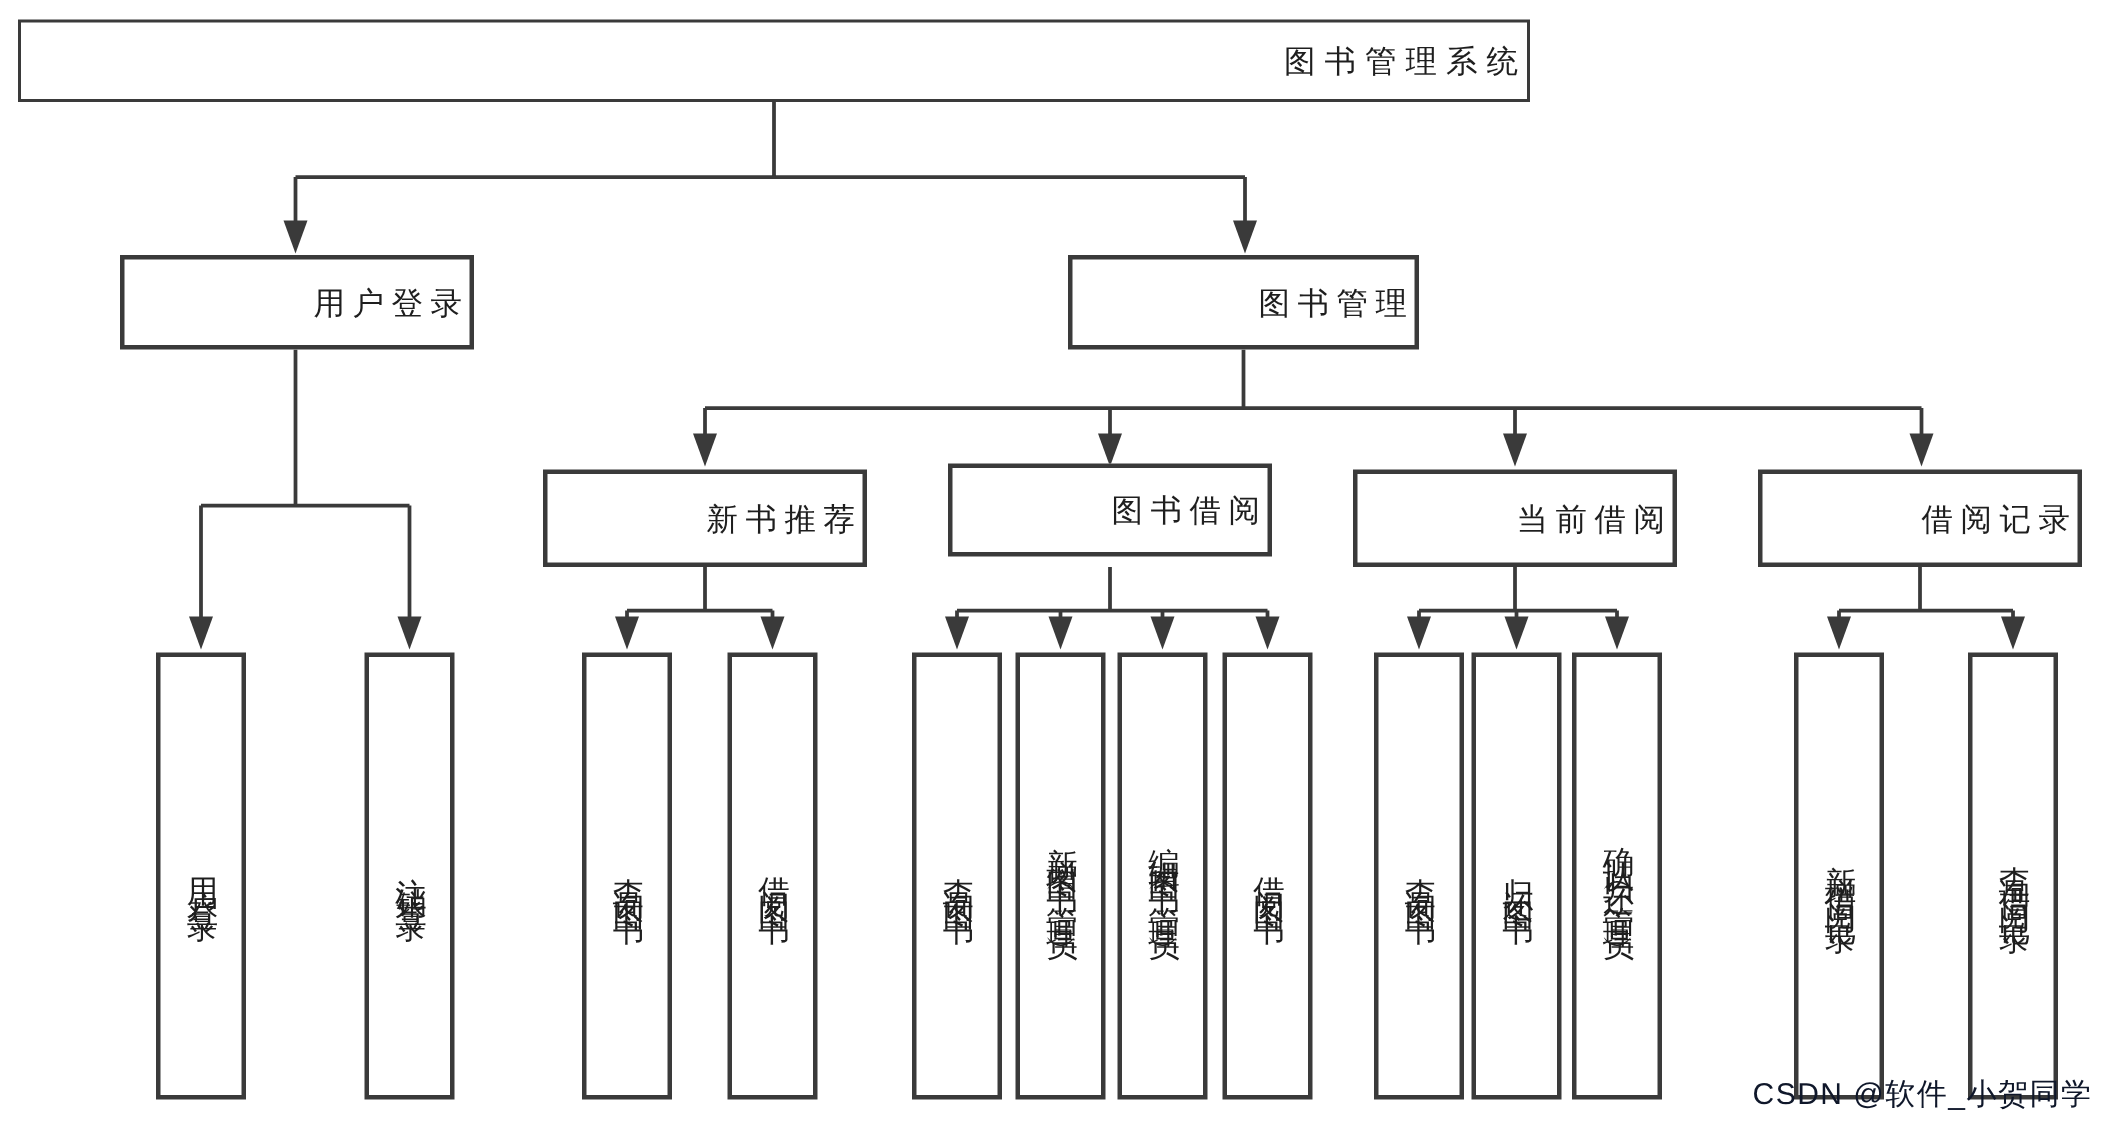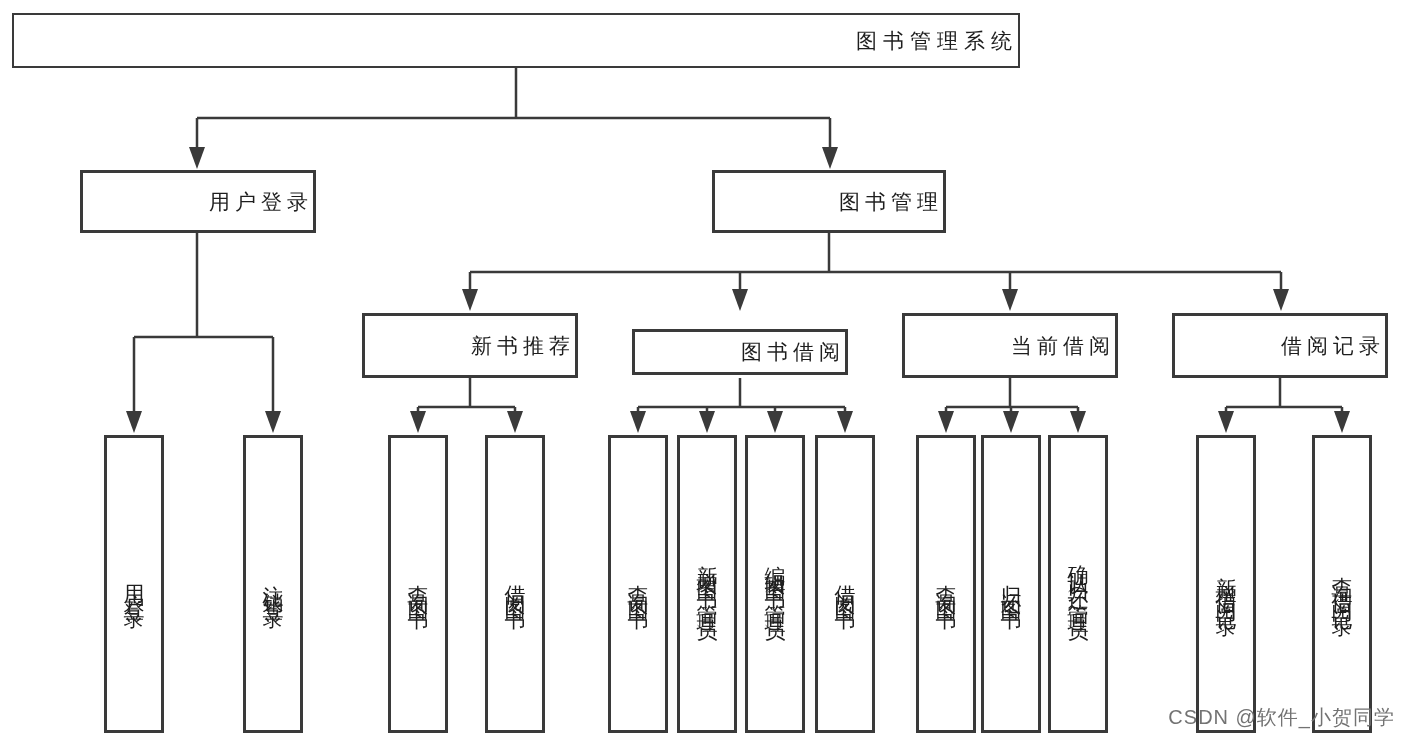--- a/index.html
+++ b/index.html
@@ -21,22 +21,22 @@
     position:absolute;top:435px;height:298px;width:60px;
     background:#ffffff;border:3px solid #3a3a3a;box-sizing:border-box;
     display:flex;align-items:center;justify-content:center;
     font-size:21px;color:#1e1e1e;
   }
   .vbox span{
     writing-mode:vertical-rl;text-orientation:mixed;
     letter-spacing:8px;line-height:1.05;white-space:nowrap;
   }
   .watermark{
-    position:absolute;right:10px;bottom:16px;
-    font-size:20px;color:#737373;letter-spacing:1px;z-index:5;
+    position:absolute;right:10px;bottom:4px;
+    font-size:20px;color:#0f172a;letter-spacing:1px;z-index:5;
   }
 </style>
 </head>
 <body>
 
 <div id="stage">
 
   <svg id="wires" viewBox="0 0 1405 747" xmlns="http://www.w3.org/2000/svg">
     <g>
       <path class="ln" d="M516 68 V118 M197 118 H830 M197 118 V150 M830 118 V150"></path>
@@ -87,21 +87,21 @@
   <div class="box" style="left:80px;top:170px;width:236px;height:63px;">
     <span>用户登录</span>
   </div>
   <div class="box" style="left:362px;top:313px;width:216px;height:65px;">
     <span>新书推荐</span>
   </div>
 
   <div class="box" style="left:712px;top:170px;width:234px;height:63px;">
     <span>图书管理</span>
   </div>
-  <div class="box" style="left:632px;top:329px;width:216px;height:46px;padding-left:21px;">
+  <div class="box" style="left:632px;top:309px;width:216px;height:62px;padding-left:21px;">
     <span>图书借阅</span>
   </div>
   <div class="box" style="left:902px;top:313px;width:216px;height:65px;">
     <span>当前借阅</span>
   </div>
   <div class="box" style="left:1172px;top:313px;width:216px;height:65px;">
     <span>借阅记录</span>
   </div>
 
   <div class="vbox" style="left:104px;">

